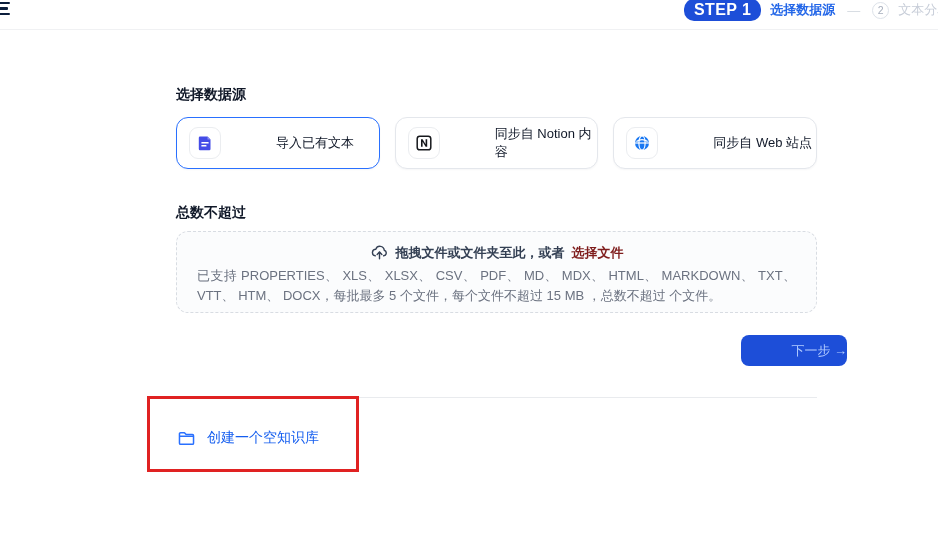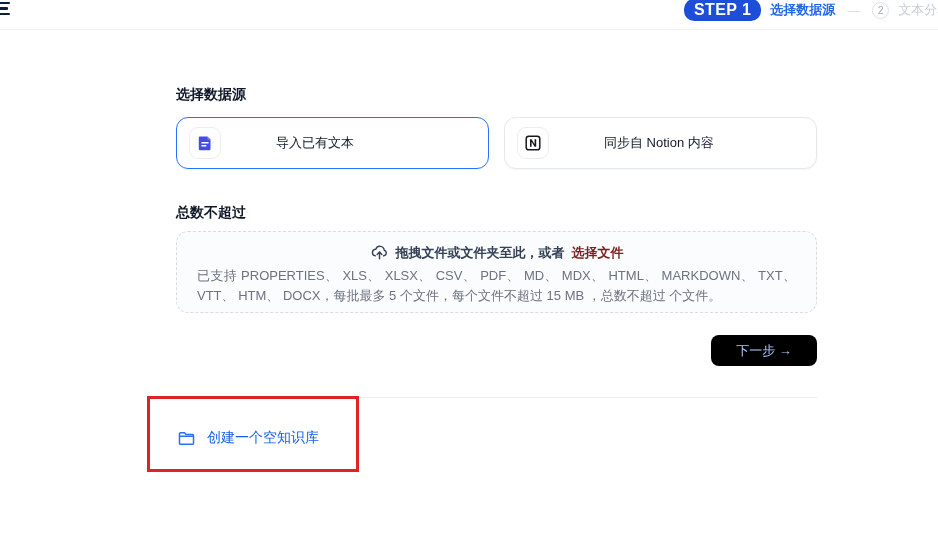--- a/index.html
+++ b/index.html
@@ -36,21 +36,21 @@
   .icon-box { width:32px; height:32px; border:1px solid #ebedf0; border-radius:9px; background:#fff; display:flex; align-items:center; justify-content:center; margin-right:12px; flex:none; }
   .card-label { font-size:13px; color:#101828; }
 
   
   .dropzone { position:absolute; left:0; top:201px; width:641px; height:82px; background:#fbfcfd; border:1px dashed #d8dce2; border-radius:12px; padding:11px 20px 0 20px; }
   .drop-line1 { display:flex; align-items:center; justify-content:center; gap:7px; font-size:13px; color:#344054;font-weight:bold; }
   .browse-link { color:#7f1d1d; cursor:pointer; }
   .drop-hint { margin-top:4px; font-size:13px; color:#6b7280; line-height:1.5; text-align:justify; }
 
   
-  .next-btn { position:absolute; left:535px; top:305px; width:106px; height:31px; background:#000000; color:#b2ccff; font-size:13px; border:none; border-radius:8px; cursor:not-allowed; font-family:inherit; }
+  .next-btn { position:absolute; left:565px; top:305px; width:106px; height:31px; background:#1d4ed8; color:#b2ccff; font-size:13px; border:none; border-radius:8px; cursor:not-allowed; font-family:inherit;text-align:right; }
   .divider { position:absolute; left:0; top:367px; width:641px; height:1px; background:#e9ebee; }
 
   .empty-link { position:absolute; left:2px; top:399px; display:flex; align-items:center; gap:12px; color:#155eef; font-size:14px; cursor:pointer; }
 
   .red-annotation { position:absolute; left:147px; top:396px; width:212px; height:76px; border:3px solid #e02222; z-index:5; pointer-events:none; }
 
   svg { display:block; }
 </style>
 </head>
 <body>
@@ -93,20 +93,31 @@
       <div class="card">
         <span class="icon-box">
           <svg width="18" height="18" viewBox="0 0 18 18">
             <rect x="2.2" y="2.2" width="13.6" height="13.6" rx="2.6" fill="#fff" stroke="#16181c" stroke-width="1.5"></rect>
             <path d="M6 12.8 V5.2 h1.6 l3 5 v-5 H12.2 v7.6 h-1.6 l-3 -5 v5 Z" fill="#16181c"></path>
           </svg>
         </span>
         <span class="card-label">同步自 Notion 内容</span>
       </div>
 
+      <div class="card">
+        <span class="icon-box">
+          <svg width="18" height="18" viewBox="0 0 18 18">
+            <circle cx="9" cy="9" r="7" fill="#1877f2"></circle>
+            <ellipse cx="9" cy="9" rx="3.1" ry="7" fill="none" stroke="#fff" stroke-width="1.2"></ellipse>
+            <line x1="2" y1="9" x2="16" y2="9" stroke="#fff" stroke-width="1.2"></line>
+            <path d="M3.4 5.2 a9.5 9.5 0 0 0 11.2 0" fill="none" stroke="#fff" stroke-width="1.2" transform="translate(0,7.6) scale(1,-1) translate(0,-5.2)"></path>
+          </svg>
+        </span>
+        <span class="card-label">同步自 Web 站点</span>
+      </div>
 
     </div>
 
     <div class="section-title title-upload">总数不超过</div>
 
     <div class="dropzone">
       <div class="drop-line1">
         <span>
           <svg width="19" height="19" viewBox="0 0 20 20" fill="none" stroke="#344054" stroke-width="1.5" stroke-linecap="round" stroke-linejoin="round">
             <path d="M5.5 13.5 a3.5 3.5 0 0 1 .6 -6.95 a4.6 4.6 0 0 1 8.9 1.1 a3 3 0 0 1 -.6 5.85"></path>

